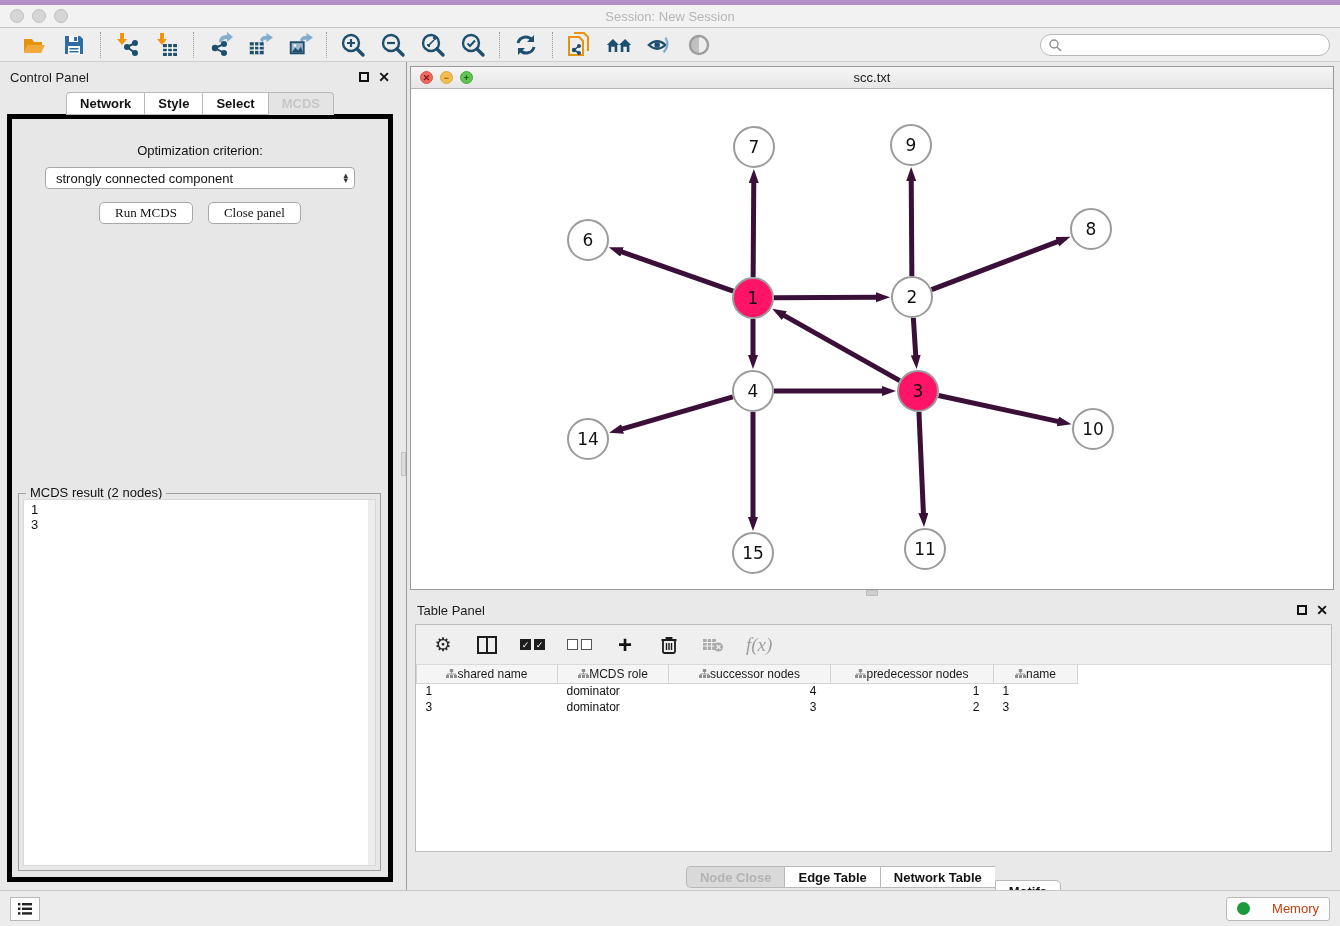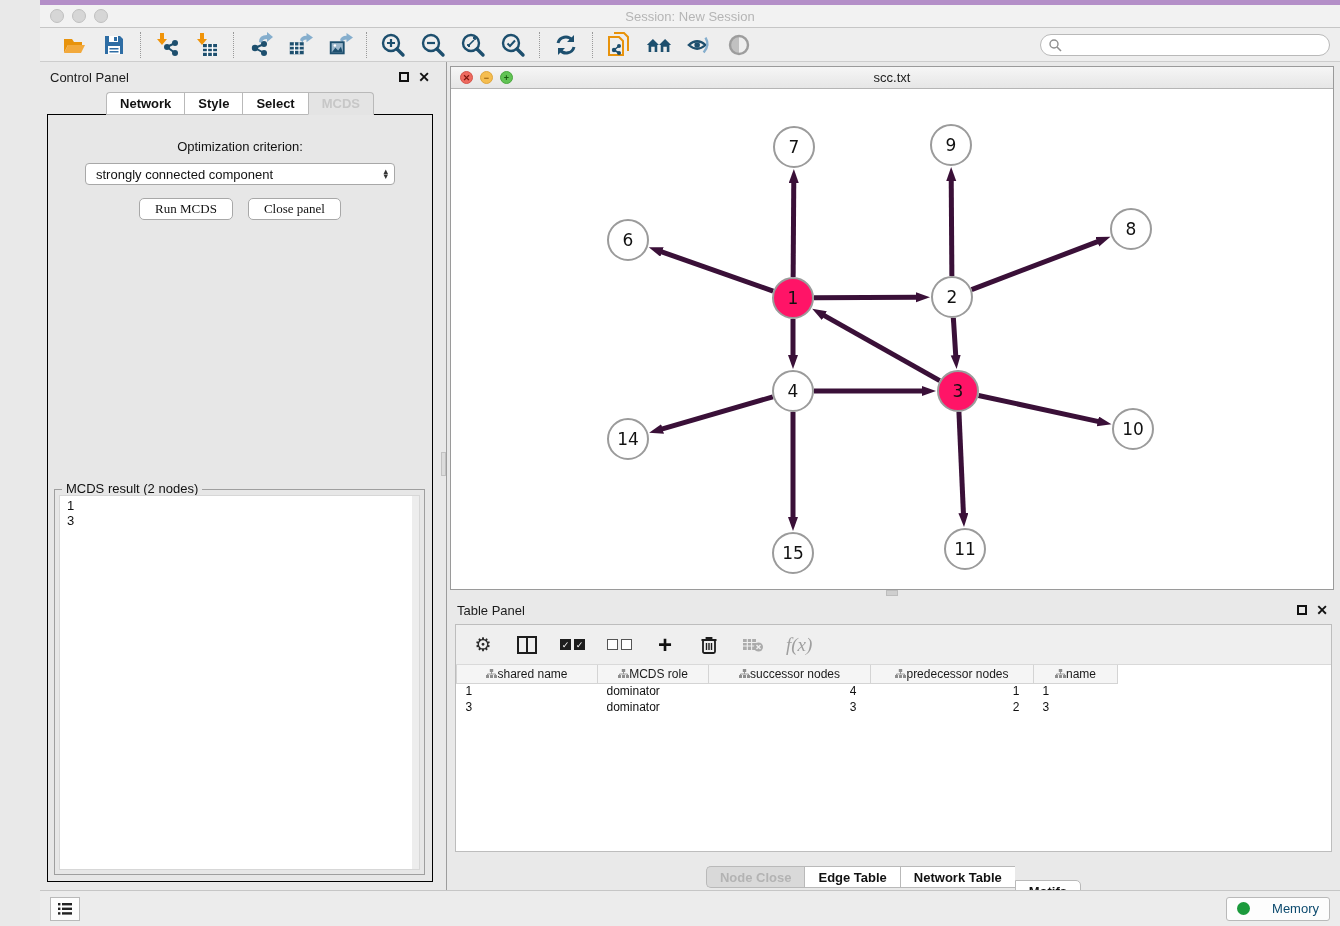--- a/index.html
+++ b/index.html
@@ -1,17 +1,17 @@
 <!DOCTYPE html>
 <html><head>
 <meta charset="utf-8">
 <style>
   * { margin:0; padding:0; box-sizing:border-box; }
   html,body { width:1340px; height:926px; font-family:"Liberation Sans", sans-serif; background:#e9e9e9; overflow:hidden; }
-  .win { width:1340px; height:926px; display:flex; flex-direction:column; background:#e9e9e9;padding-left:40px; }
+  .win { width:1340px; height:926px; display:flex; flex-direction:column; background:#e9e9e9; }
 
   
   .purple-strip { height:5px; background:#b48fc8; }
   .titlebar { height:23px; background:#f2f2f2; border-bottom:1px solid #c6c6c6; position:relative; display:flex; align-items:center; }
   .tl-dots { display:flex; gap:8px; margin-left:10px; }
   .tl-dot { width:14px; height:14px; border-radius:50%; background:#d6d6d6; border:1px solid #c0c0c0; }
   .title-text { position:absolute; left:0; right:0; text-align:center; color:#b5b5b5; font-size:13px; }
 
   .toolbar { height:34px; background:#eeeeee; border-bottom:1px solid #cdcdcd; display:flex; align-items:center; padding-left:8px; }
   .tb-group { display:flex; align-items:center; gap:14px; padding:0 13px; }
@@ -31,21 +31,21 @@
   .panel-header-icons { margin-left:auto; display:flex; align-items:center; gap:9px; }
   .float-icon { width:10px; height:10px; border:2px solid #111; display:inline-block; }
   .close-icon { font-size:14px; font-weight:bold; color:#111; line-height:1; cursor:pointer; }
 
   .cp-tabs { display:flex; justify-content:center; position:relative; z-index:2; margin-bottom:-1px; }
   .cp-tab { background:#fff; border:1px solid #b9b9b9; border-right:none; padding:3px 13px; font-size:13px; font-weight:bold; color:#111; cursor:pointer; }
   .cp-tab:first-child { border-top-left-radius:4px; }
   .cp-tab:last-child { border-right:1px solid #b9b9b9; border-top-right-radius:4px; }
   .cp-tab.active { background:#e4e4e4; color:#c7c7c7; border-bottom-color:#e4e4e4; }
 
-  .cp-body { flex:1; margin:0 7px 8px 7px; border:1px solid #000000; background:#e7e7e7; position:relative; }
+  .cp-body { flex:1; margin:0 7px 8px 7px; border:5px solid #000000; background:#e7e7e7; position:relative; }
   .opt-label { text-align:center; font-size:13px; color:#111; margin-top:24px; }
   .combo { width:310px; height:22px; margin:9px auto 0 auto; background:#fff; border:1px solid #a8a8a8; border-radius:4px; display:flex; align-items:center; padding:0 6px 0 10px; font-size:13px; color:#111; cursor:pointer; }
   .combo-arrows { margin-left:auto; display:flex; flex-direction:column; line-height:0.55; font-size:9px; color:#333; }
   .cp-buttons { display:flex; justify-content:center; gap:15px; margin-top:13px; }
   .cp-btn { background:#fff; border:1px solid #a8a8a8; border-radius:5px; height:22px; padding:0 15px; font-size:13px; color:#111; cursor:pointer; font-family:Liberation Serif, serif;text-align:right; }
 
   .mcds-group { position:absolute; left:6px; right:7px; top:374px; bottom:6px; border:1px solid #9f9f9f; }
   .mcds-legend { position:absolute; top:-9px; left:7px; background:#e7e7e7; padding:0 4px; font-size:13px; color:#111; }
   .mcds-textarea { position:absolute; inset:5px 4px 4px 4px; background:#fff; border:1px solid #d7d7d7; font-size:13px; color:#111; padding:2px 0 0 7px; white-space:pre-line; overflow:hidden; }
   .mcds-scroll { position:absolute; top:6px; bottom:5px; right:5px; width:7px; background:#ededed; }
@@ -93,21 +93,21 @@
   .tp-gray { height:13px; }
   .bottom-tabs { height:24px; display:flex; justify-content:center; align-items:center; }
   .bt-tab { background:#fff; border:1px solid #b9b9b9; border-right:none; height:22px; display:flex; align-items:center; padding:0 13px; font-size:13px; font-weight:bold; color:#111; cursor:pointer; }
   .bt-tab:first-child { border-radius:5px 0 0 5px; }
   .bt-tab:last-child { border-right:1px solid #b9b9b9; border-radius:0 5px 5px 0;margin-top:28px; }
   .bt-tab.active { background:#d9d9d9; color:#b3b3b3; }
 
   
   .statusbar { height:36px; background:#ececec; border-top:1px solid #c6c6c6; display:flex; align-items:center; padding:0 10px; }
   .list-btn { width:30px; height:24px; background:#fdfdfd; border:1px solid #b9b9b9; display:flex; align-items:center; justify-content:center; cursor:pointer; }
-  .memory-btn { margin-left:auto; height:24px; background:#fdfdfd; border:1px solid #b9b9b9; border-radius:3px; display:flex; align-items:center; gap:22px; padding:0 10px; font-size:13px; color:#0c4a6e; cursor:pointer;justify-content:center; }
+  .memory-btn { margin-left:auto; height:24px; background:#fdfdfd; border:1px solid #b9b9b9; border-radius:3px; display:flex; align-items:center; gap:22px; padding:0 10px; font-size:13px; color:#c2410c; cursor:pointer;justify-content:center; }
   .green-dot { width:13px; height:13px; border-radius:50%; background:#1b9a3c; display:inline-block; }
 
   svg.icon { display:block; }
 </style>
 </head>
 <body>
 
 <div class="win">
 
   <div class="purple-strip"></div>

